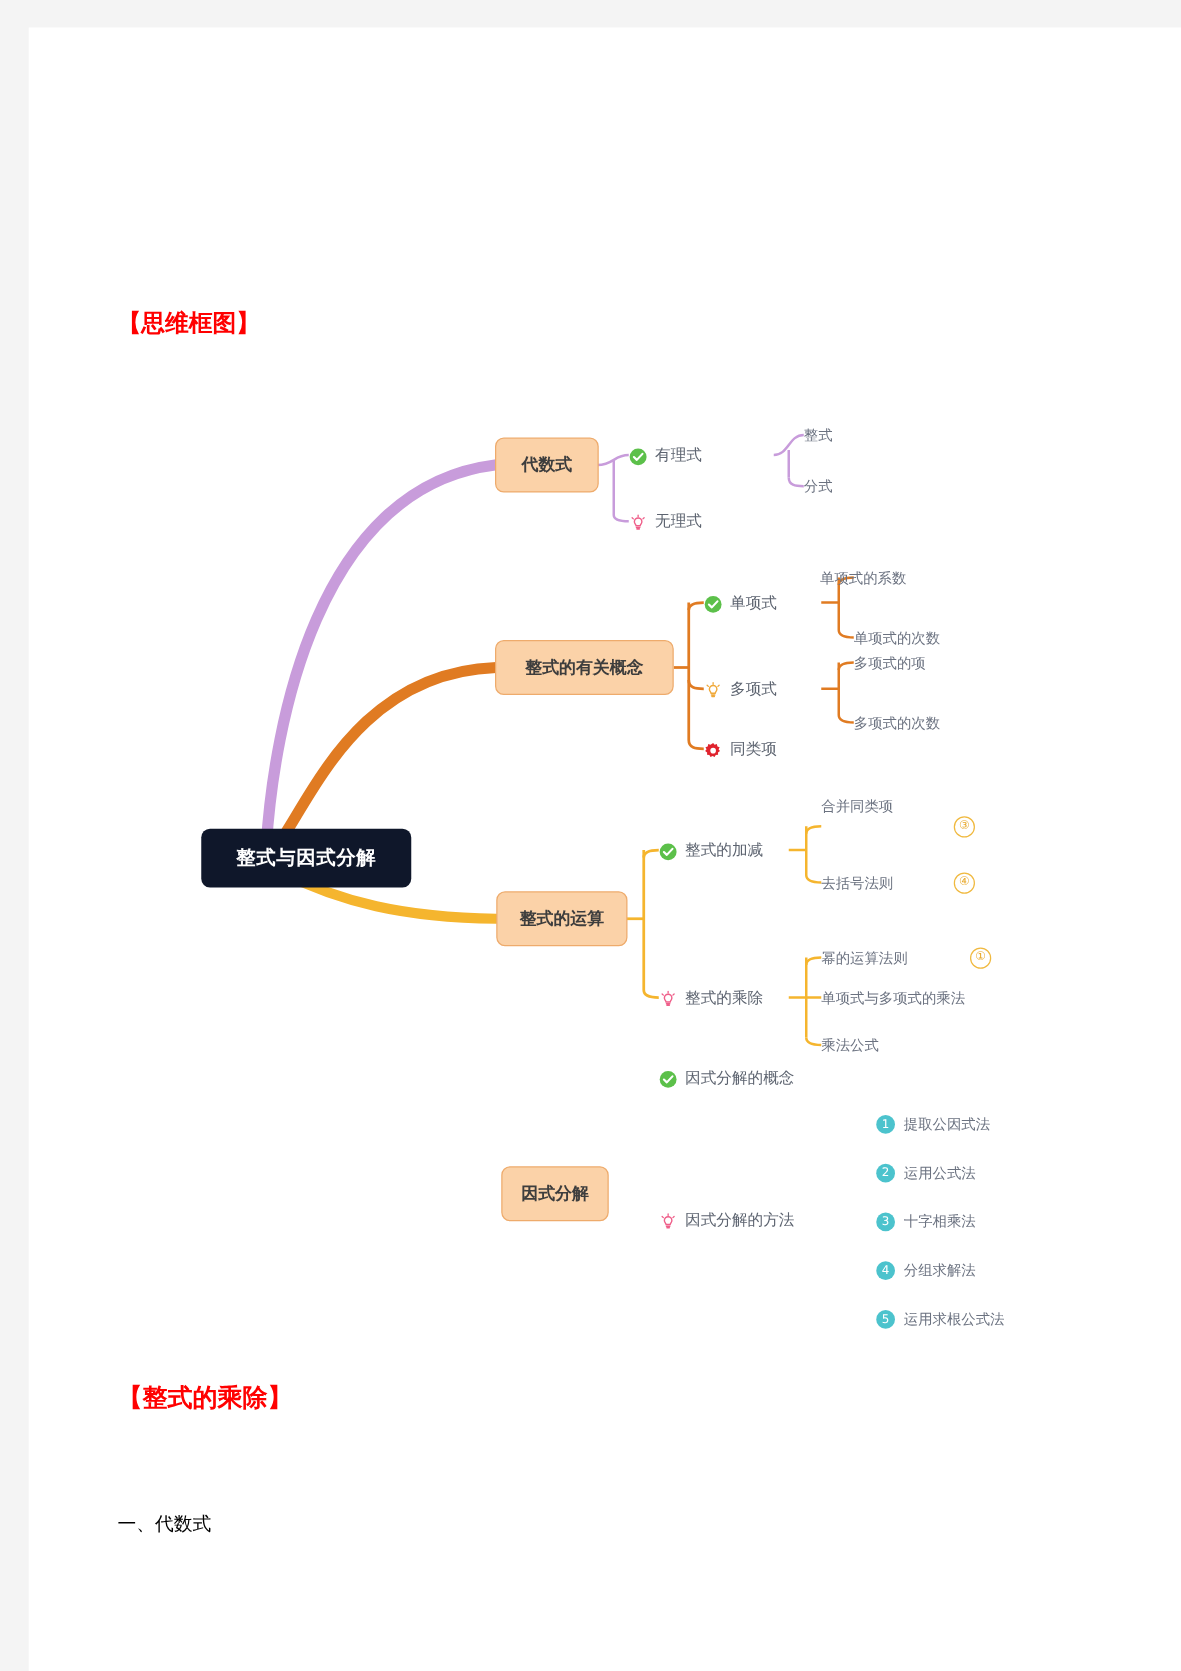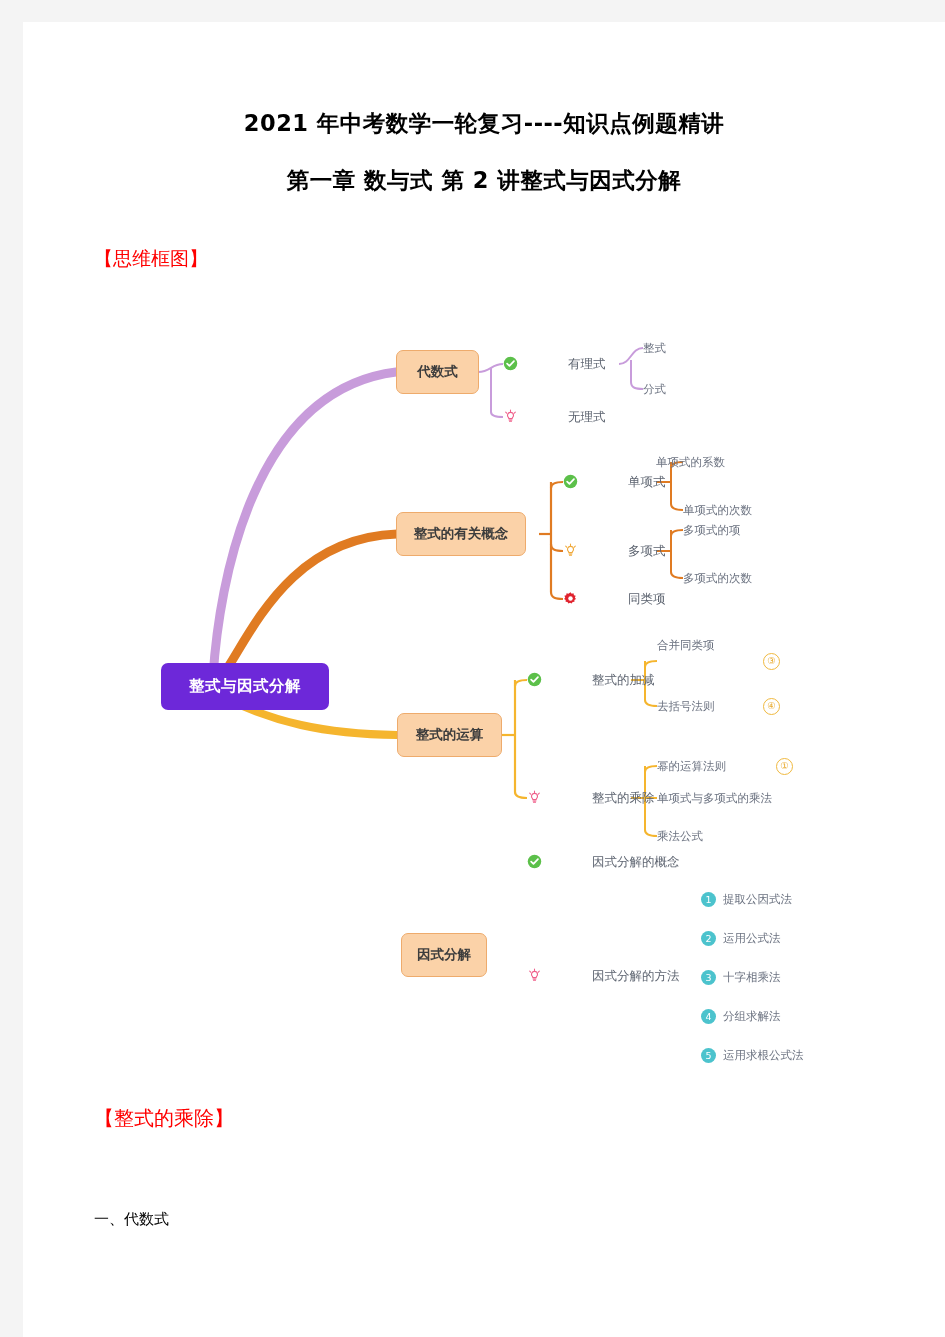--- a/index.html
+++ b/index.html
@@ -28,21 +28,21 @@
     color: #000000;
     white-space: nowrap;
   }
   #title-line1 { top: 86px; font-size: 22.5px; letter-spacing: 0.5px; }
   #title-line2 { top: 143px; font-size: 22.5px; letter-spacing: 0.5px; }
 
   .section-head {
     position: absolute;
     left: 71px;
     font-family: "DejaVu Serif", "Liberation Serif", serif;
-    font-weight: normal;
+    font-weight: bold;
     color: #ff0000;
     font-size: 19px;
     white-space: nowrap;
   }
   #head-mindmap { top: 224px; }
   #head-knowledge { top: 1083px; font-size: 20px; }
 
   #subhead-1 {
     position: absolute;
     left: 71px; top: 1188px;
@@ -69,44 +69,43 @@
     position: absolute;
     box-sizing: border-box;
     display: flex;
     align-items: center;
     justify-content: center;
     white-space: nowrap;
     font-weight: bold;
     font-family: "DejaVu Sans", "Liberation Sans", sans-serif;
   }
   .node-center {
-    background: #6d28d9;
+    background: #0f172a;
     color: #ffffff;
     border-radius: 7px;
     font-size: 15.5px;
     letter-spacing: 0.5px;
   }
   .node-branch {
     background: #fbd2a8;
     border: 1.5px solid #eeab6c;
     color: #3d3d3d;
     border-radius: 7px;
     font-size: 13.5px;
   }
 
   
   .leaf {
     position: absolute;
     display: flex;
-    align-items: flex-start;
+    align-items: flex-end;
     white-space: nowrap;
     font-family: "DejaVu Sans", "Liberation Sans", sans-serif;
     font-size: 12.5px;
     color: #5d6470;
-    gap: 44px;
   }
   .leaf .ic {
     width: 15px; height: 15px;
     margin-right: 6px;
     flex: 0 0 auto;
     display: block;
   }
 
   
   .sub {
@@ -150,22 +149,20 @@
     text-align: center;
     margin-right: 7px;
     flex: 0 0 auto;
   }
 </style>
 </head>
 <body>
 
 <div id="page">
 
-  <div class="doc-title" id="title-line1">2021 年中考数学一轮复习----知识点例题精讲</div>
-  <div class="doc-title" id="title-line2">第一章 数与式    第 2 讲整式与因式分解</div>
 
   <div class="section-head" id="head-mindmap">【思维框图】</div>
 
   <div id="mindmap">
 
     <svg id="mm-svg" viewBox="0 0 922 800">
 
       <path d="M 190 395 C 196 300 230 108 373 90" stroke="#c89cdb" stroke-width="9" fill="none" stroke-linecap="round"></path>
       <path d="M 197 397 C 225 360 262 256 374 252" stroke="#e07b22" stroke-width="9" fill="none" stroke-linecap="round"></path>
       <path d="M 200 415 C 250 440 300 452 374 453" stroke="#f5b52e" stroke-width="8" fill="none" stroke-linecap="round"></path>
@@ -211,21 +208,21 @@
     </svg>
 
     <div class="node node-center" style="left:138px; top:381px; width:168px; height:47px;">
       <span>整式与因式分解</span>
     </div>
 
     <div class="node node-branch" style="left:373px; top:68px; width:83px; height:44px;">
       <span>代数式</span>
     </div>
 
-    <div class="node node-branch" style="left:373px; top:230px; width:130px; height:44px;">
+    <div class="node node-branch" style="left:373px; top:230px; width:143px; height:44px;">
       <span>整式的有关概念</span>
     </div>
 
     <div class="node node-branch" style="left:374px; top:431px; width:105px; height:44px;">
       <span>整式的运算</span>
     </div>
 
     <div class="node node-branch" style="left:378px; top:651px; width:86px; height:44px;">
       <span>因式分解</span>
     </div>

